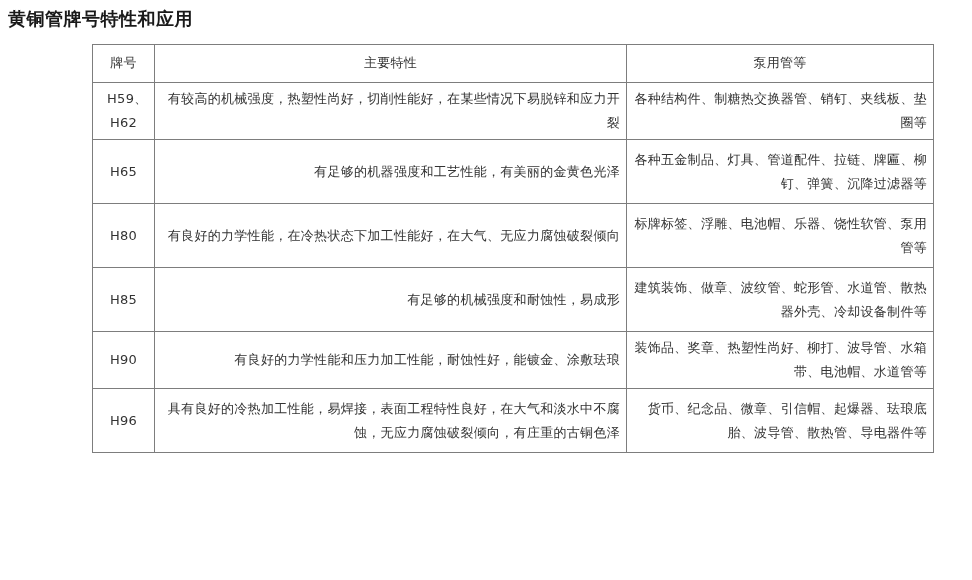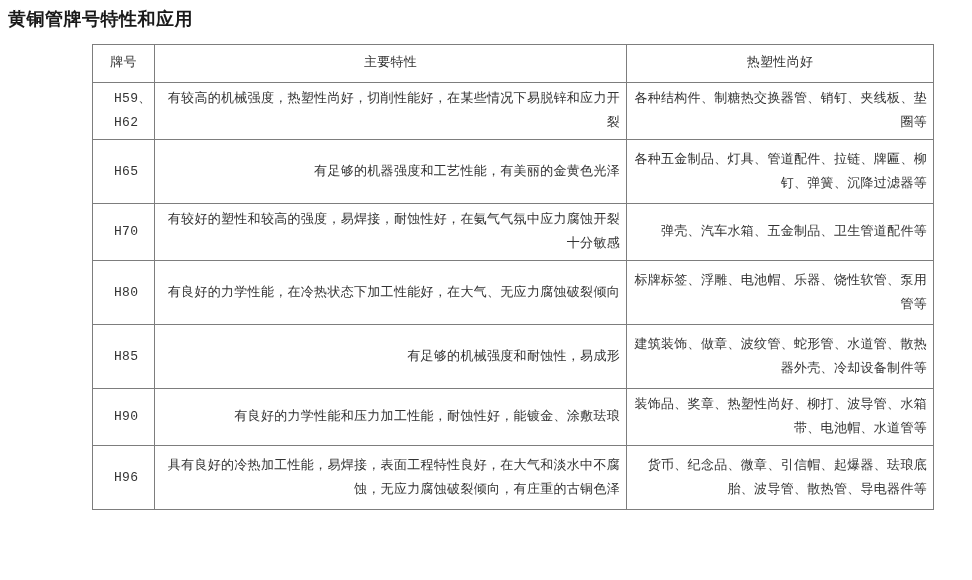--- a/index.html
+++ b/index.html
@@ -29,30 +29,29 @@
     table-layout: fixed;
   }
   .grade-table th, .grade-table td {
     border: 1px solid #7d7d7d;
     font-size: 13px;
     color: #333333;
     font-weight: normal;
     vertical-align: middle;
     line-height: 1.85;
     letter-spacing: 0.3px;
-    font-family: Liberation Mono, monospace;
   }
   .grade-table th {
     text-align: center;
     height: 38px;
     padding: 2px 4px;
   }
   .grade-table td.col-grade {
     text-align: center;
-    padding: 4px 21px;
+    padding: 4px 14px;
   }
   .grade-table td.col-features,
   .grade-table td.col-apps {
     text-align: right;
     padding: 4px 6px 4px 7px;
   }
   .grade-table tr.data-row { height: 57px; }
   .grade-table tr.data-row.tall { height: 64px; }
 </style>
 </head>
@@ -64,38 +63,33 @@
   <table class="grade-table">
     <colgroup>
       <col style="width:62px">
       <col style="width:472px">
       <col style="width:307px">
     </colgroup>
     <thead>
       <tr>
         <th>牌号</th>
         <th>主要特性</th>
-        <th>热塑性尚好</th>
+        <th>泵用管等</th>
       </tr>
     </thead>
     <tbody>
       <tr class="data-row">
         <td class="col-grade">H59、H62</td>
         <td class="col-features">有较高的机械强度，热塑性尚好，切削性能好，在某些情况下易脱锌和应力开裂</td>
         <td class="col-apps">各种结构件、制糖热交换器管、销钉、夹线板、垫圈等</td>
       </tr>
       <tr class="data-row tall">
         <td class="col-grade">H65</td>
         <td class="col-features">有足够的机器强度和工艺性能，有美丽的金黄色光泽</td>
         <td class="col-apps">各种五金制品、灯具、管道配件、拉链、牌匾、柳钉、弹簧、沉降过滤器等</td>
-      </tr>
-      <tr class="data-row">
-        <td class="col-grade">H70</td>
-        <td class="col-features">有较好的塑性和较高的强度，易焊接，耐蚀性好，在氨气气氛中应力腐蚀开裂十分敏感</td>
-        <td class="col-apps">弹壳、汽车水箱、五金制品、卫生管道配件等</td>
       </tr>
       <tr class="data-row tall">
         <td class="col-grade">H80</td>
         <td class="col-features">有良好的力学性能，在冷热状态下加工性能好，在大气、无应力腐蚀破裂倾向</td>
         <td class="col-apps">标牌标签、浮雕、电池帽、乐器、饶性软管、泵用管等</td>
       </tr>
       <tr class="data-row tall">
         <td class="col-grade">H85</td>
         <td class="col-features">有足够的机械强度和耐蚀性，易成形</td>
         <td class="col-apps">建筑装饰、做章、波纹管、蛇形管、水道管、散热器外壳、冷却设备制件等</td>

